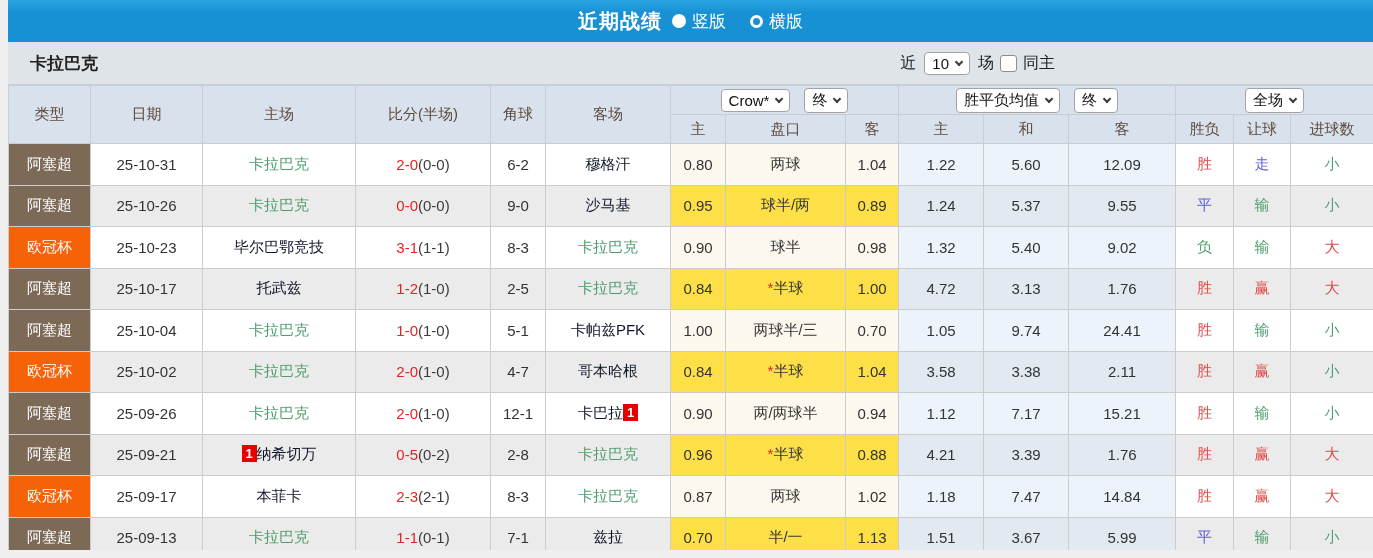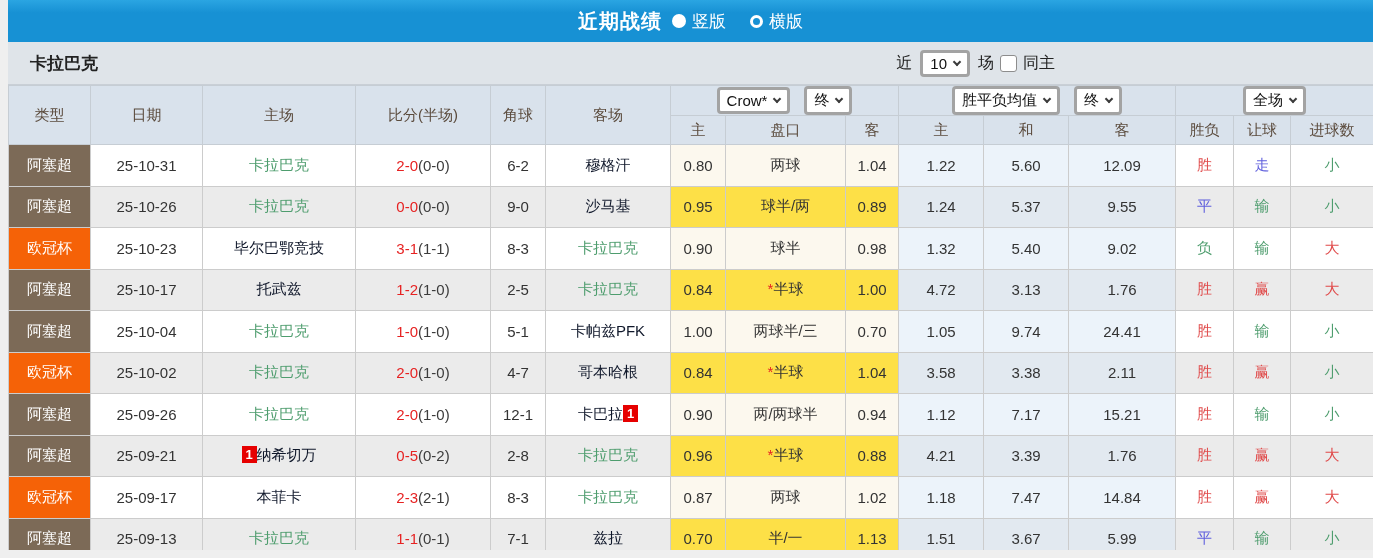--- a/index.html
+++ b/index.html
@@ -13,21 +13,21 @@
   .topbar .title { font-size:20px; font-weight:bold; letter-spacing:1px; }
   .radio-group { display:flex; align-items:center; gap:24px; font-size:17px; }
   .radio-opt { display:inline-flex; align-items:center; gap:6px; cursor:pointer; }
   .radio-dot { width:14px; height:14px; border-radius:50%; background:#fff; display:inline-block; }
   .radio-ring { width:13px; height:13px; border-radius:50%; border:3px solid #fff; background:transparent; display:inline-block; }
 
   
   .filterbar { margin-left:8px; height:43px; background:#dfe4e9; display:flex; align-items:center; border-bottom:1px solid #c9cfd6;}
   .team-name { font-size:17px; font-weight:bold; color:#222; padding-left:22px; }
   .filter-controls { margin-left:auto; margin-right:318px; display:flex; align-items:center; gap:4px; font-size:16px; color:#222; }
-  .sel { display:inline-flex; align-items:center; background:#fff; border:3px solid #a3a3a3; border-radius:4px;
+  .sel { display:inline-flex; align-items:center; background:#fff; border:1px solid #a3a3a3; border-radius:4px;
          padding:2px 7px; font-size:15px; color:#111; cursor:pointer; white-space:nowrap; margin:0 4px; }
   .chev { display:inline-block; width:6px; height:6px; border-right:2px solid #3c3c3c; border-bottom:2px solid #3c3c3c;
           transform:rotate(45deg); margin-left:7px; margin-bottom:3px; }
   .cb { display:inline-block; width:17px; height:17px; border-radius:3px; vertical-align:-3px; margin:0 2px; cursor:pointer; }
   .cb.unchecked { background:#fff; border:1px solid #8d8d8d; }
   .cb.checked { background:#1d70f0; color:#fff; font-size:13px; font-weight:bold; text-align:center; line-height:17px; }
 
   
   table { margin-left:8px; width:1365px; border-collapse:collapse; table-layout:fixed; background:#fff; }
   th, td { border:1px solid #c6cdd4; text-align:center; overflow:hidden; white-space:nowrap; }

